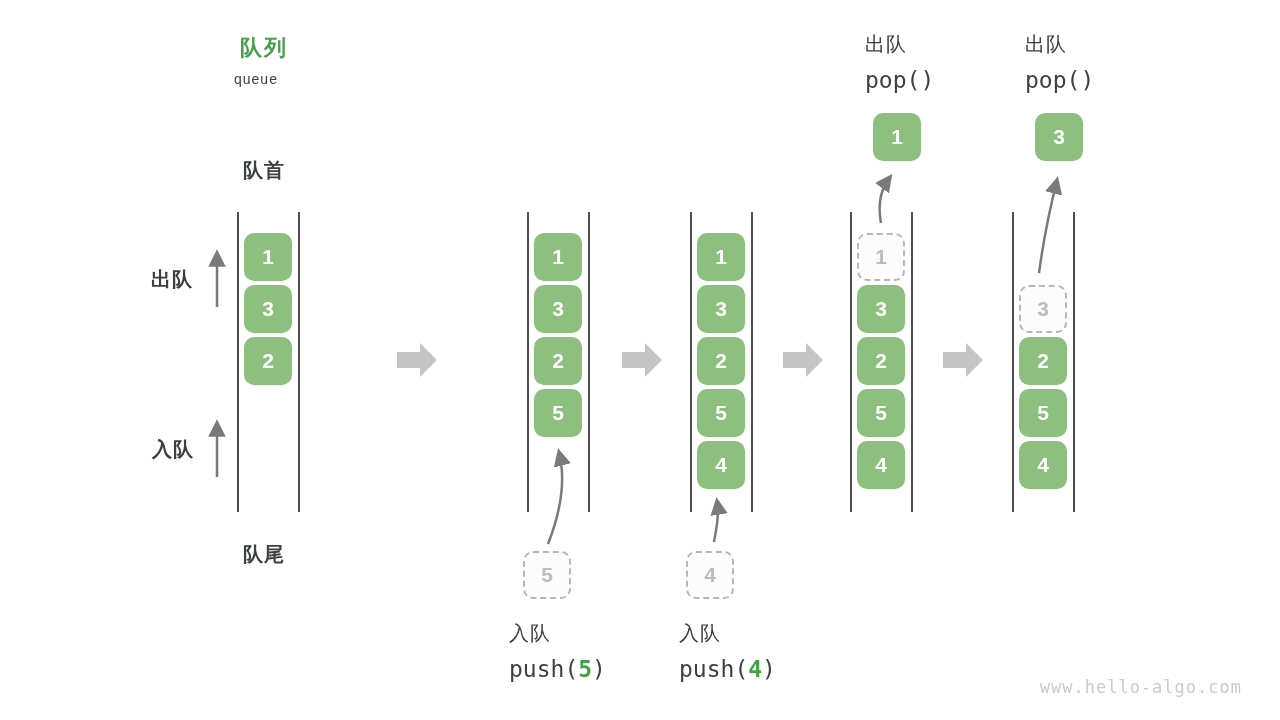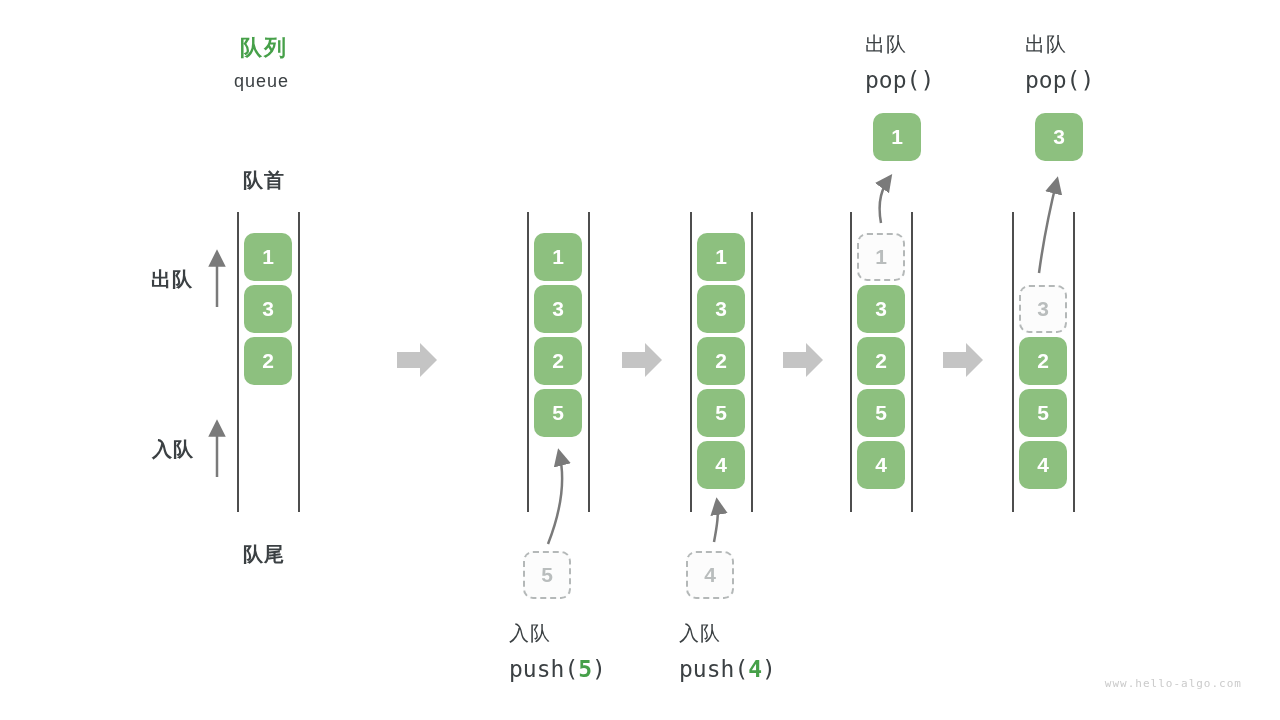--- a/index.html
+++ b/index.html
@@ -15,38 +15,38 @@
   html,body{margin:0;padding:0;background:#ffffff;}
   #canvas{
     position:relative;width:1280px;height:708px;background:#ffffff;
     font-family:"Liberation Sans",sans-serif;color:var(--text-dark);
     overflow:hidden;
   }
   .abs{position:absolute;}
   .zh{font-size:20px;letter-spacing:1px;}
   .zh-bold{font-size:20px;font-weight:bold;letter-spacing:1px;}
   .title-zh{font-size:22px;font-weight:bold;color:var(--accent-green);letter-spacing:2px;}
-  .title-en{font-size:18px;color:var(--text-dark);letter-spacing:1px;}
+  .title-en{font-size:14px;color:var(--text-dark);letter-spacing:1px;}
   .code{font-family:"DejaVu Sans Mono","Liberation Mono",monospace;font-size:23px;color:var(--text-dark);}
   .code .arg{color:var(--accent-green);font-weight:bold;}
   .op-block{display:flex;flex-direction:column;gap:9px;}
   .wall{position:absolute;top:212px;width:2px;height:300px;background:var(--wall);}
   .cell{
     position:absolute;width:48px;height:48px;box-sizing:border-box;
     border-radius:10px;display:flex;align-items:center;justify-content:center;
     font-size:21px;font-weight:bold;
   }
   .cell.filled{background:var(--box-green);color:#ffffff;}
   .cell.dashed{background:#fcfcfc;border:2px dashed #b4b8b8;color:var(--muted);}
   .popped{top:113px;}
   .staged{top:551px;}
   #arrow-layer{position:absolute;left:0;top:0;width:1280px;height:720px;pointer-events:none;}
   .watermark{
     font-family:"DejaVu Sans Mono","Liberation Mono",monospace;
-    font-size:11px;color:var(--watermark);letter-spacing:1px;
+    font-size:17px;color:var(--watermark);letter-spacing:1px;
   }
 </style>
 </head>
 <body>
 
 <div id="canvas">
 
   <svg id="arrow-layer" viewBox="0 0 1280 720">
     <defs>
       <marker id="ah" markerWidth="9" markerHeight="9" refX="5.5" refY="3.5" orient="auto">
@@ -63,21 +63,21 @@
 
     <path d="M548,544 C559,516 567,484 559,452" fill="none" stroke="#7a7a7a" stroke-width="2.5" marker-end="url(#ah)"></path>
     <path d="M714,542 C717,526 719,514 717,501" fill="none" stroke="#7a7a7a" stroke-width="2.5" marker-end="url(#ah)"></path>
     <path d="M881,223 C877,201 882,188 890,177" fill="none" stroke="#7a7a7a" stroke-width="2.5" marker-end="url(#ah)"></path>
     <path d="M1039,273 C1044,236 1050,208 1057,180" fill="none" stroke="#7a7a7a" stroke-width="2.5" marker-end="url(#ah)"></path>
   </svg>
 
   <div class="abs title-zh" style="left:240px;top:33px;">队列</div>
   <div class="abs title-en" style="left:234px;top:71px;">queue</div>
 
-  <div class="abs zh-bold" style="left:243px;top:157px;margin-top:10px;">队首</div>
+  <div class="abs zh-bold" style="left:243px;top:157px;">队首</div>
   <div class="abs zh-bold" style="left:243px;top:541px;font-family:Liberation Serif, serif;">队尾</div>
   <div class="abs zh-bold" style="left:151px;top:266px;">出队</div>
   <div class="abs zh-bold" style="left:152px;top:436px;">入队</div>
 
   <div class="abs op-block" style="left:509px;top:620px;">
     <span class="zh">入队</span>
     <span class="code"><span>push(</span><span class="arg">5</span><span>)</span></span>
   </div>
   <div class="abs op-block" style="left:679px;top:620px;">
     <span class="zh">入队</span>

